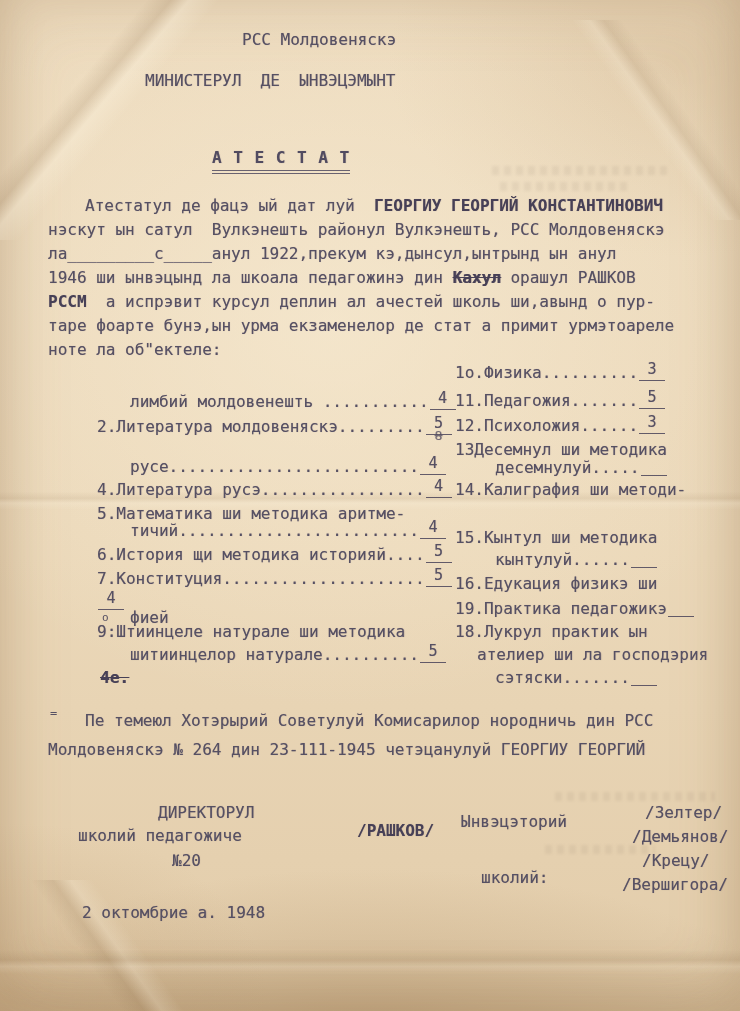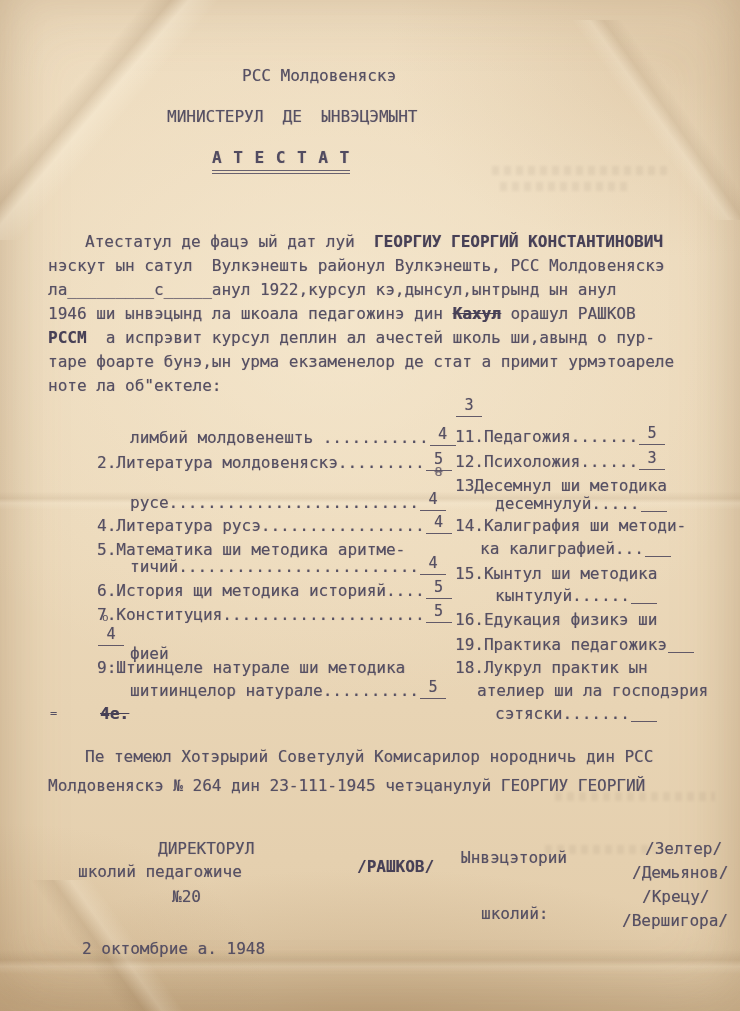--- a/index.html
+++ b/index.html
@@ -9,21 +9,21 @@
     font-size:16px;color:#565063;
     background:
       radial-gradient(ellipse 760px 620px at 45% 32%, rgba(250,239,216,.55), rgba(250,239,216,0) 62%),
       radial-gradient(ellipse 420px 280px at 92% 6%, rgba(210,184,148,.45), rgba(210,184,148,0) 70%),
       radial-gradient(ellipse 360px 240px at 2% 98%, rgba(190,158,118,.40), rgba(190,158,118,0) 70%),
       radial-gradient(ellipse 620px 240px at 50% 103%, rgba(172,140,100,.45), rgba(172,140,100,0) 72%),
       linear-gradient(180deg,#eddbbe 0%,#ebd8b9 55%,#e2ccaa 100%);
     box-shadow: inset 0 0 70px rgba(140,104,62,.22), inset 0 -28px 45px rgba(124,88,50,.18);
   }
   .tl{position:absolute;white-space:pre;line-height:20px;
-      text-shadow:0.3px 0.4px 0.7px rgba(72,62,88,.45);margin-top:36px;}
+      text-shadow:0.3px 0.4px 0.7px rgba(72,62,88,.45);}
   .b{font-weight:bold;color:#474056;}
   .st{font-weight:bold;text-decoration:line-through;color:#474056;
       text-shadow:0.6px 0 0 rgba(72,62,88,.7);}
   .doc-title{position:absolute;left:212px;top:148px;white-space:pre;
       letter-spacing:1px;color:#514b60;font-weight:bold;
       border-bottom:4px double rgba(81,75,96,.85);padding-bottom:3px;
       text-shadow:0.3px 0.4px 0.8px rgba(72,62,88,.5);}
   .gcell{display:inline-block;position:relative;width:28px;height:17px;vertical-align:-3px;}
   .gu{position:absolute;left:1px;right:1px;bottom:0;height:0;
       border-bottom:1.7px solid rgba(79,72,92,.88);}
@@ -46,26 +46,26 @@
   <div class="crease" style="left:0;top:482px;width:740px;height:34px;background:linear-gradient(180deg, rgba(0,0,0,0) 28%, rgba(130,100,66,.10) 48%, rgba(255,248,232,.16) 62%, rgba(0,0,0,0) 82%);"></div>
   <div class="crease" style="left:-40px;top:880px;width:320px;height:180px;background:linear-gradient(55deg, rgba(0,0,0,0) 44%, rgba(130,100,66,.15) 49%, rgba(255,248,232,.20) 53%, rgba(0,0,0,0) 58%);"></div>
   <div class="crease" style="left:560px;top:20px;width:220px;height:200px;background:linear-gradient(235deg, rgba(0,0,0,0) 44%, rgba(130,100,66,.12) 49%, rgba(255,248,232,.18) 53%, rgba(0,0,0,0) 58%);"></div>
   <div class="crease" style="left:0;top:940px;width:740px;height:40px;background:linear-gradient(180deg, rgba(0,0,0,0) 25%, rgba(120,90,56,.12) 50%, rgba(255,246,228,.14) 66%, rgba(0,0,0,0) 85%);"></div>
   <div class="ghost" style="left:492px;top:166px;width:175px;"></div>
   <div class="ghost" style="left:500px;top:182px;width:130px;"></div>
   <div class="ghost" style="left:555px;top:792px;width:160px;"></div>
   <div class="ghost" style="left:545px;top:845px;width:110px;"></div>
 
   <div class="tl" style="left:242px;top:30px"><span class="tx">РСС Молдовеняскэ</span></div>
-  <div class="tl" style="left:167px;top:71px"><span class="tx">МИНИСТЕРУЛ  ДЕ  ЫНВЭЦЭМЫНТ</span></div>
+  <div class="tl" style="left:145px;top:71px"><span class="tx">МИНИСТЕРУЛ  ДЕ  ЫНВЭЦЭМЫНТ</span></div>
   <div class="doc-title">А Т Е С Т А Т</div>
 
   <div class="tl" style="left:85px;top:196px"><span>Атестатул де фацэ ый дат луй  </span><span class="b">ГЕОРГИУ ГЕОРГИЙ КОНСТАНТИНОВИЧ</span></div>
   <div class="tl" style="left:48px;top:220px"><span>нэскут ын сатул  Вулкэнешть районул Вулкэнешть, РСС Молдовеняскэ</span></div>
-  <div class="tl" style="left:48px;top:244px"><span>ла_________с_____анул 1922,курсул кэ,дынсул,ынтрынд ын анул</span></div>
+  <div class="tl" style="left:48px;top:244px"><span>ла_________с_____анул 1922,прекум кэ,дынсул,ынтрынд ын анул</span></div>
   <div class="tl" style="left:48px;top:268px"><span>1946 ши ынвэцынд ла шкоала педагожинэ дин </span><span class="st">Кахул</span><span> орашул РАШКОВ</span></div>
   <div class="tl" style="left:48px;top:292px"><span class="b">РССМ</span><span>  а испрэвит курсул деплин ал ачестей школь ши,авынд о пур-</span></div>
   <div class="tl" style="left:48px;top:316px"><span>таре фоарте бунэ,ын урма екзаменелор де стат а примит урмэтоареле</span></div>
   <div class="tl" style="left:48px;top:340px"><span>ноте ла об"ектеле:</span></div>
 
   <div class="tl" style="left:130px;top:392px"><span>лимбий молдовенешть ...........</span><span class="gcell"><span class="gv">4</span><span class="gu"></span></span></div>
 
   <div class="tl" style="left:97px;top:417px"><span>2.Литература молдовеняскэ.........</span><span class="gcell"><span class="gv">5</span><span class="gs">8</span><span class="gu"></span></span></div>
 
   <div class="tl" style="left:130px;top:457px"><span>русе..........................</span><span class="gcell"><span class="gv">4</span><span class="gu"></span></span></div>
@@ -81,31 +81,30 @@
 
   <div class="tl" style="left:97px;top:592px"><span class="gcell"><span class="gv">4</span><span class="gu"></span></span></div>
   <div class="tl" style="left:130px;top:608px"><span>фией</span></div>
 
   <span class="sup" style="left:102px;top:611px">о</span>
   <div class="tl" style="left:97px;top:622px"><span>9:Штиинцеле натурале ши методика</span></div>
   <div class="tl" style="left:130px;top:645px"><span>шитиинцелор натурале..........</span><span class="gcell"><span class="gv">5</span><span class="gu"></span></span></div>
 
   <div class="tl" style="left:100px;top:668px"><span class="st">4е.</span></div>
 
-  <div class="tl" style="left:455px;top:363px"><span class="gcell"><span class="gv">3</span><span class="gu"></span></span></div>
+  <div class="tl" style="left:455px;top:363px"><span>1о.Физика..........</span><span class="gcell"><span class="gv">3</span><span class="gu"></span></span></div>
 
   <div class="tl" style="left:455px;top:391px"><span>11.Педагожия.......</span><span class="gcell"><span class="gv">5</span><span class="gu"></span></span></div>
 
   <div class="tl" style="left:455px;top:416px"><span>12.Психоложия......</span><span class="gcell"><span class="gv">3</span><span class="gu"></span></span></div>
 
   <div class="tl" style="left:455px;top:440px"><span>13Десемнул ши методика</span></div>
   <div class="tl" style="left:495px;top:458px"><span>десемнулуй.....</span><span class="gcell"><span class="gv"></span><span class="gu"></span></span></div>
 
   <div class="tl" style="left:455px;top:480px"><span>14.Калиграфия ши методи-</span></div>
-  <div class="tl" style="left:480px;top:503px"><span>ка калиграфией...</span><span class="gcell"><span class="gv"></span><span class="gu"></span></span></div>
 
   <div class="tl" style="left:455px;top:528px"><span>15.Кынтул ши методика</span></div>
   <div class="tl" style="left:495px;top:550px"><span>кынтулуй......</span><span class="gcell"><span class="gv"></span><span class="gu"></span></span></div>
 
   <div class="tl" style="left:455px;top:574px"><span>16.Едукация физикэ ши</span></div>
 
   <div class="tl" style="left:455px;top:599px"><span>19.Практика педагожикэ</span><span class="gcell"><span class="gv"></span><span class="gu"></span></span></div>
 
   <div class="tl" style="left:455px;top:622px"><span>18.Лукрул практик ын</span></div>
   <div class="tl" style="left:495px;top:668px"><span>сэтяски.......</span><span class="gcell"><span class="gv"></span><span class="gu"></span></span></div>

